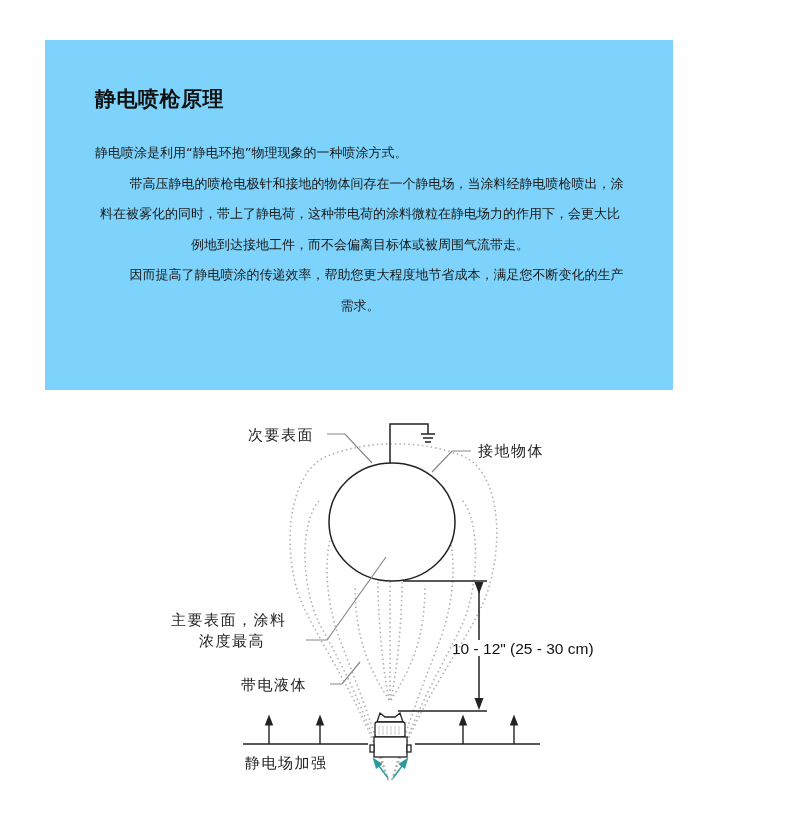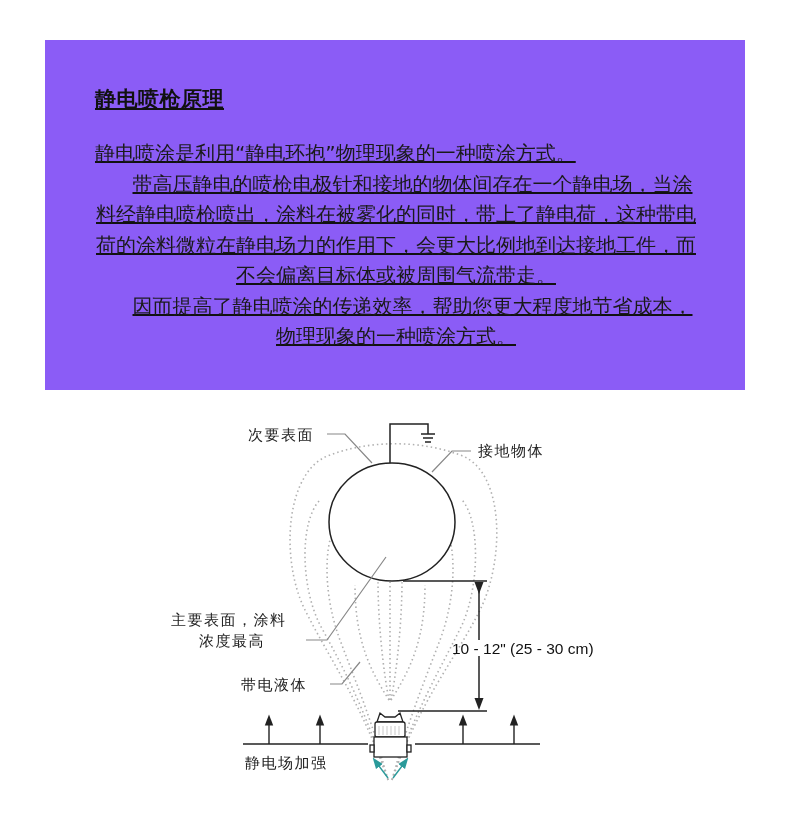--- a/index.html
+++ b/index.html
@@ -1,36 +1,36 @@
 <!DOCTYPE html>
 <html><head>
 <meta charset="utf-8">
 <style>
   html, body { margin:0; padding:0; background:#ffffff; }
   body { width:790px; height:816px; position:relative; overflow:hidden;
          font-family:"DejaVu Sans", "Liberation Sans", sans-serif; color:#111; }
-  .panel { position:absolute; left:45px; top:40px; width:700px; height:350px;
-           background:#8b5cf6; box-sizing:border-box; padding:44px 48px 0 50px;text-decoration:underline; }
+  .panel { position:absolute; left:45px; top:40px; width:628px; height:350px;
+           background:#7dd3fc; box-sizing:border-box; padding:44px 48px 0 50px; }
   .title { font-size:21px; font-weight:bold; margin:0; line-height:30px; letter-spacing:0.5px; color:#111; }
-  .body { margin-top:24px; font-size:20px; line-height:30.5px; color:#1a1a1a; }
+  .body { margin-top:24px; font-size:13px; line-height:30.5px; color:#1a1a1a; }
   .body p { margin:0; }
   .indent { text-indent:33px;text-align:center; }
   .diagram { position:absolute; left:0; top:0; width:790px; height:816px; }
   .lbl { font-family:"DejaVu Sans", sans-serif; font-size:15px; fill:#222; letter-spacing:1.5px; }
   .lbl-num { font-family:"Liberation Sans", sans-serif; font-size:15.5px; fill:#111; }
 </style>
 </head>
 <body>
 
 <div class="panel">
   <h1 class="title">静电喷枪原理</h1>
   <div class="body">
     <p>静电喷涂是利用“静电环抱”物理现象的一种喷涂方式。</p>
     <p class="indent">带高压静电的喷枪电极针和接地的物体间存在一个静电场，当涂料经静电喷枪喷出，涂料在被雾化的同时，带上了静电荷，这种带电荷的涂料微粒在静电场力的作用下，会更大比例地到达接地工件，而不会偏离目标体或被周围气流带走。</p>
-    <p class="indent">因而提高了静电喷涂的传递效率，帮助您更大程度地节省成本，物理现象的一种喷涂方式。</p>
+    <p class="indent">因而提高了静电喷涂的传递效率，帮助您更大程度地节省成本，满足您不断变化的生产需求。</p>
   </div>
 </div>
 
 <svg class="diagram" viewBox="0 0 790 816" xmlns="http://www.w3.org/2000/svg">
   <defs>
     <marker id="ah" markerWidth="8" markerHeight="8" refX="4" refY="4" orient="auto">
       <path d="M0,1 L8,4 L0,7 Z" fill="#222"></path>
     </marker>
     <marker id="aht" markerWidth="8" markerHeight="8" refX="4" refY="4" orient="auto">
       <path d="M0,1 L8,4 L0,7 Z" fill="#2a9a9a"></path>

